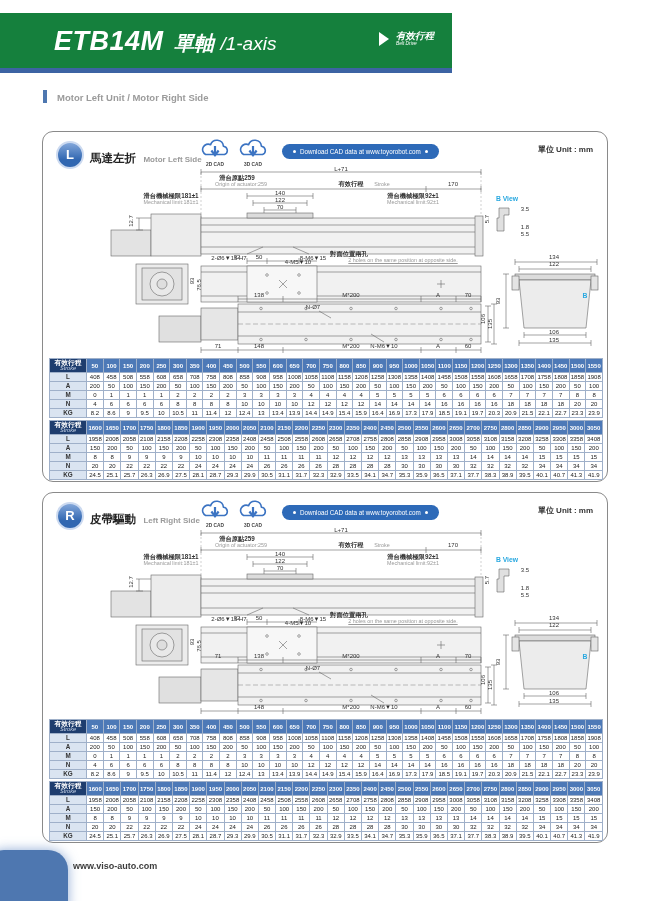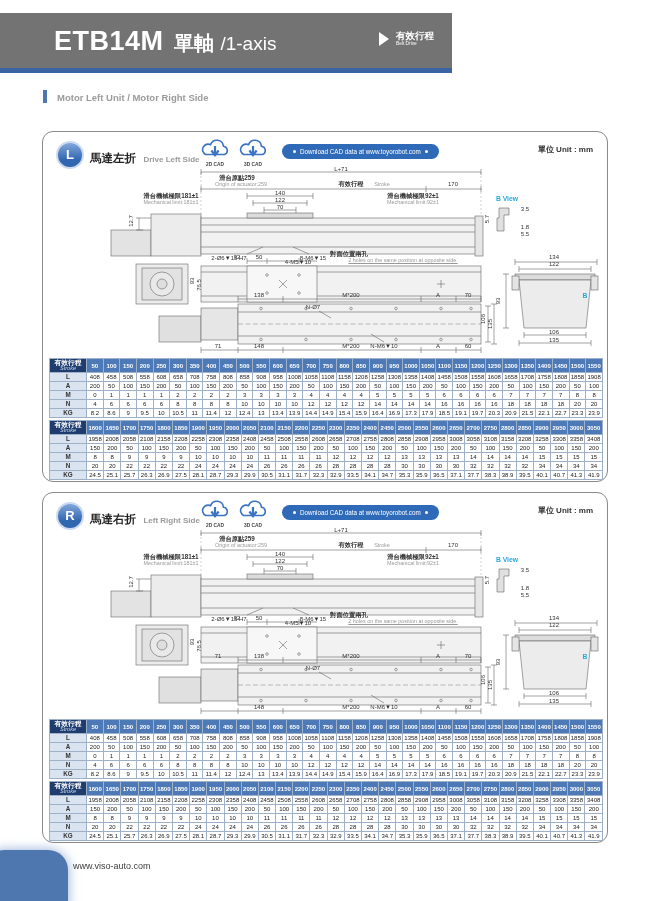--- a/index.html
+++ b/index.html
@@ -1,21 +1,21 @@
 <!DOCTYPE html>
 <html><head>
 <meta charset="utf-8">
 <style>
   html,body{margin:0;padding:0;background:#fff;}
   #page{position:relative;width:650px;height:901px;background:#fff;overflow:hidden;
         font-family:"Liberation Sans","DejaVu Sans",sans-serif;color:#333;}
 
   
-  .banner{position:absolute;left:0;top:13px;width:452px;height:60px;background:#737373;
-          border-bottom:5px solid #3c63a3;box-sizing:border-box;}
+  .banner{position:absolute;left:0;top:13px;width:452px;height:60px;background:#15803d;
+          border-bottom:5px solid #3c63a3;box-sizing:border-box;font-style:italic;}
   .banner-title{position:absolute;left:54px;top:13px;color:#fff;white-space:nowrap;}
   .bt-model{font-size:27px;font-weight:bold;letter-spacing:.5px;}
   .bt-zh{font-size:20px;font-weight:bold;margin-left:6px;}
   .bt-en{font-size:19px;font-weight:normal;margin-left:2px;}
   .drive-badge{position:absolute;right:18px;top:18px;display:flex;align-items:center;color:#fff;}
   .tri{width:0;height:0;border-left:10px solid #fff;border-top:7px solid transparent;
        border-bottom:7px solid transparent;margin-right:7px;}
   .drive-zh{font-size:9.5px;font-weight:bold;line-height:1.1;}
   .drive-en{font-size:4.8px;line-height:1.2;}
 
@@ -58,21 +58,21 @@
   table.spec th,table.spec td{border:1px solid #9fb0c9;text-align:center;padding:0;overflow:hidden;}
   table.spec th{background:#4d79b7;color:#fff;font-size:6px;font-weight:bold;height:13px;}
   table.spec th.th-stroke{background:#1e3d6e;font-size:6.8px;line-height:1.05;}
   table.spec .th-en{font-weight:normal;font-style:italic;font-size:5.6px;color:#c9d6ea;}
   table.spec td{font-size:6px;height:8px;color:#222;background:#fff;line-height:1;}
   table.spec td.rowlabel{background:#dae4f1;font-weight:bold;font-size:6.3px;color:#333;}
 
   
   .footer-tab{position:absolute;left:-10px;top:850px;width:78px;height:60px;background:#4e77b0;
         border-radius:14px 20px 0 0;box-shadow:0 0 12px rgba(110,145,200,.75);}
-  .website{position:absolute;left:73px;top:861px;font-size:9px;font-weight:normal;color:#3c3c3c;}
+  .website{position:absolute;left:73px;top:861px;font-size:9px;font-weight:bold;color:#3c3c3c;}
 </style>
 </head>
 <body>
 
 <svg width="0" height="0" style="position:absolute" aria-hidden="true">
   <defs>
     <g id="cloudicon">
       <path d="M25.5,15.5 a4.3,4.3 0 0 0 -1.1,-8.3 a6.6,6.6 0 0 0 -12.8,-1.5 A5.1,5.1 0 0 0 6.6,15.5 Z" fill="#fff" stroke="#3b73c2" stroke-width="1.6" stroke-linejoin="round"></path>
       <line x1="16" y1="7" x2="16" y2="14.5" stroke="#3b73c2" stroke-width="2.2"></line>
       <path d="M12.4,11.5 L16,16.2 L19.6,11.5" fill="none" stroke="#3b73c2" stroke-width="2.2"></path>
@@ -218,21 +218,21 @@
 
   <div class="section-head">
     <div class="sh-en">Motor Left Unit / Motor Right Side</div>
   </div>
 
   <div class="panel" style="top:131px;">
     <div class="panel-head">
       <div class="badge-circle">L</div>
       <div class="panel-title">
         <span class="pt-zh">馬達左折</span>
-        <span class="pt-en">Drive Left Side</span>
+        <span class="pt-en">Motor Left Side</span>
       </div>
       <div class="cloud" style="left:142px;">
         <svg width="32" height="20" viewBox="0 0 32 20">
             <use href="#cloudicon"></use>
           </svg>
         <div class="cloud-label">2D CAD</div>
       </div>
       <div class="cloud" style="left:180px;">
         <svg width="32" height="20" viewBox="0 0 32 20">
             <use href="#cloudicon"></use>
@@ -723,21 +723,21 @@
             </tr>
           </tbody>
         </table>
       </div>
   </div>
 
   <div class="panel" style="top:492px;">
     <div class="panel-head">
       <div class="badge-circle">R</div>
       <div class="panel-title">
-        <span class="pt-zh">馬達右折</span>
+        <span class="pt-zh">皮帶驅動</span>
         <span class="pt-en">Left Right Side</span>
       </div>
       <div class="cloud" style="left:142px;">
         <svg width="32" height="20" viewBox="0 0 32 20">
             <use href="#cloudicon"></use>
           </svg>
         <div class="cloud-label">2D CAD</div>
       </div>
       <div class="cloud" style="left:180px;">
         <svg width="32" height="20" viewBox="0 0 32 20">

